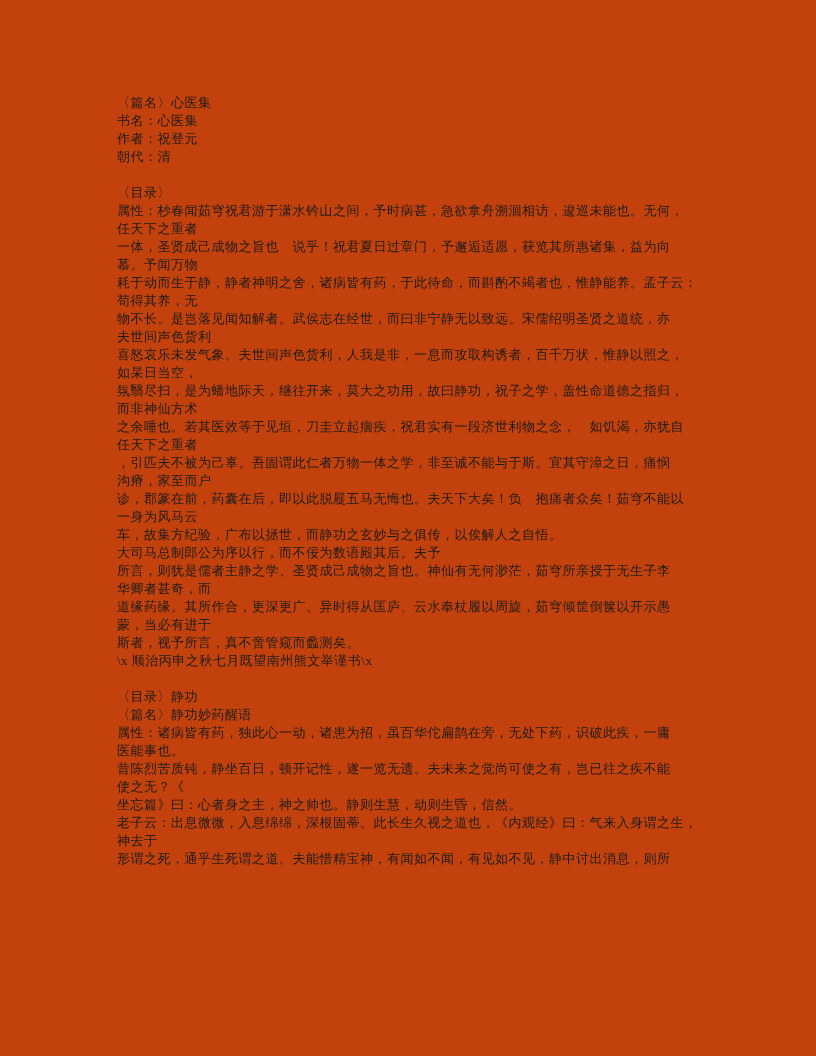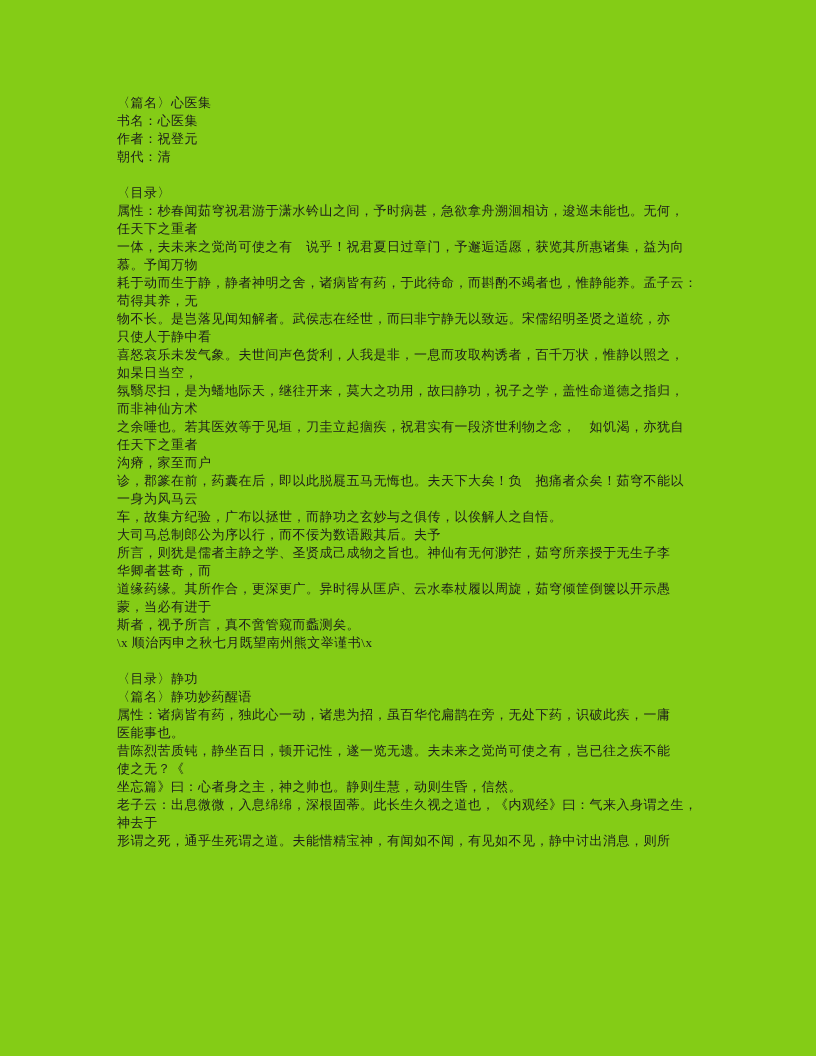--- a/index.html
+++ b/index.html
@@ -12,21 +12,21 @@
     height: 1056px;
     overflow: hidden;
     position: relative;
   }
   .page {
     position: absolute;
     left: 0;
     top: 0;
     width: 816px;
     height: 1056px;
-    background: #84cc16;
+    background: #c2410c;
   }
   .textblock {
     position: absolute;
     left: 117px;
     top: 94px;
     width: 640px;
     font-family: "Liberation Serif", "DejaVu Serif", serif;
     font-size: 13px;
     line-height: 18px;
     letter-spacing: 0.5px;
@@ -43,32 +43,33 @@
 <div class="page">
   <div class="textblock" id="lines-container" style="color: rgb(28, 28, 28);">
       <div class="line">〈篇名〉心医集</div>
       <div class="line">书名：心医集</div>
       <div class="line">作者：祝登元</div>
       <div class="line">朝代：清</div>
       <div class="line">&nbsp;</div>
       <div class="line">〈目录〉</div>
       <div class="line">属性：杪春闻茹穹祝君游于潇水钤山之间，予时病甚，急欲拿舟溯洄相访，逡巡未能也。无何，</div>
       <div class="line">任天下之重者</div>
-      <div class="line">一体，夫未来之觉尚可使之有　说乎！祝君夏日过章门，予邂逅适愿，获览其所惠诸集，益为向</div>
+      <div class="line">一体，圣贤成己成物之旨也　说乎！祝君夏日过章门，予邂逅适愿，获览其所惠诸集，益为向</div>
       <div class="line">慕。予闻万物</div>
       <div class="line">耗于动而生于静，静者神明之舍，诸病皆有药，于此待命，而斟酌不竭者也，惟静能养。孟子云：</div>
       <div class="line">苟得其养，无</div>
       <div class="line">物不长。是岂落见闻知解者。武侯志在经世，而曰非宁静无以致远。宋儒绍明圣贤之道统，亦</div>
-      <div class="line">只使人于静中看</div>
+      <div class="line">夫世间声色货利</div>
       <div class="line">喜怒哀乐未发气象。夫世间声色货利，人我是非，一息而攻取构诱者，百千万状，惟静以照之，</div>
       <div class="line">如杲日当空，</div>
       <div class="line">氛翳尽扫，是为蟠地际天，继往开来，莫大之功用，故曰静功，祝子之学，盖性命道德之指归，</div>
       <div class="line">而非神仙方术</div>
       <div class="line">之余唾也。若其医效等于见垣，刀圭立起痼疾，祝君实有一段济世利物之念，　如饥渴，亦犹自</div>
       <div class="line">任天下之重者</div>
+      <div class="line">，引匹夫不被为己辜。吾固谓此仁者万物一体之学，非至诚不能与于斯。宜其守漳之日，痛悯</div>
       <div class="line">沟瘠，家至而户</div>
       <div class="line">诊，郡篆在前，药囊在后，即以此脱屣五马无悔也。夫天下大矣！负　抱痛者众矣！茹穹不能以</div>
       <div class="line">一身为风马云</div>
       <div class="line">车，故集方纪验，广布以拯世，而静功之玄妙与之俱传，以俟解人之自悟。</div>
       <div class="line">大司马总制郎公为序以行，而不佞为数语殿其后。夫予</div>
       <div class="line">所言，则犹是儒者主静之学、圣贤成己成物之旨也。神仙有无何渺茫，茹穹所亲授于无生子李</div>
       <div class="line">华卿者甚奇，而</div>
       <div class="line">道缘药缘。其所作合，更深更广。异时得从匡庐、云水奉杖履以周旋，茹穹倾筐倒箧以开示愚</div>
       <div class="line">蒙，当必有进于</div>
       <div class="line">斯者，视予所言，真不啻管窥而蠡测矣。</div>

